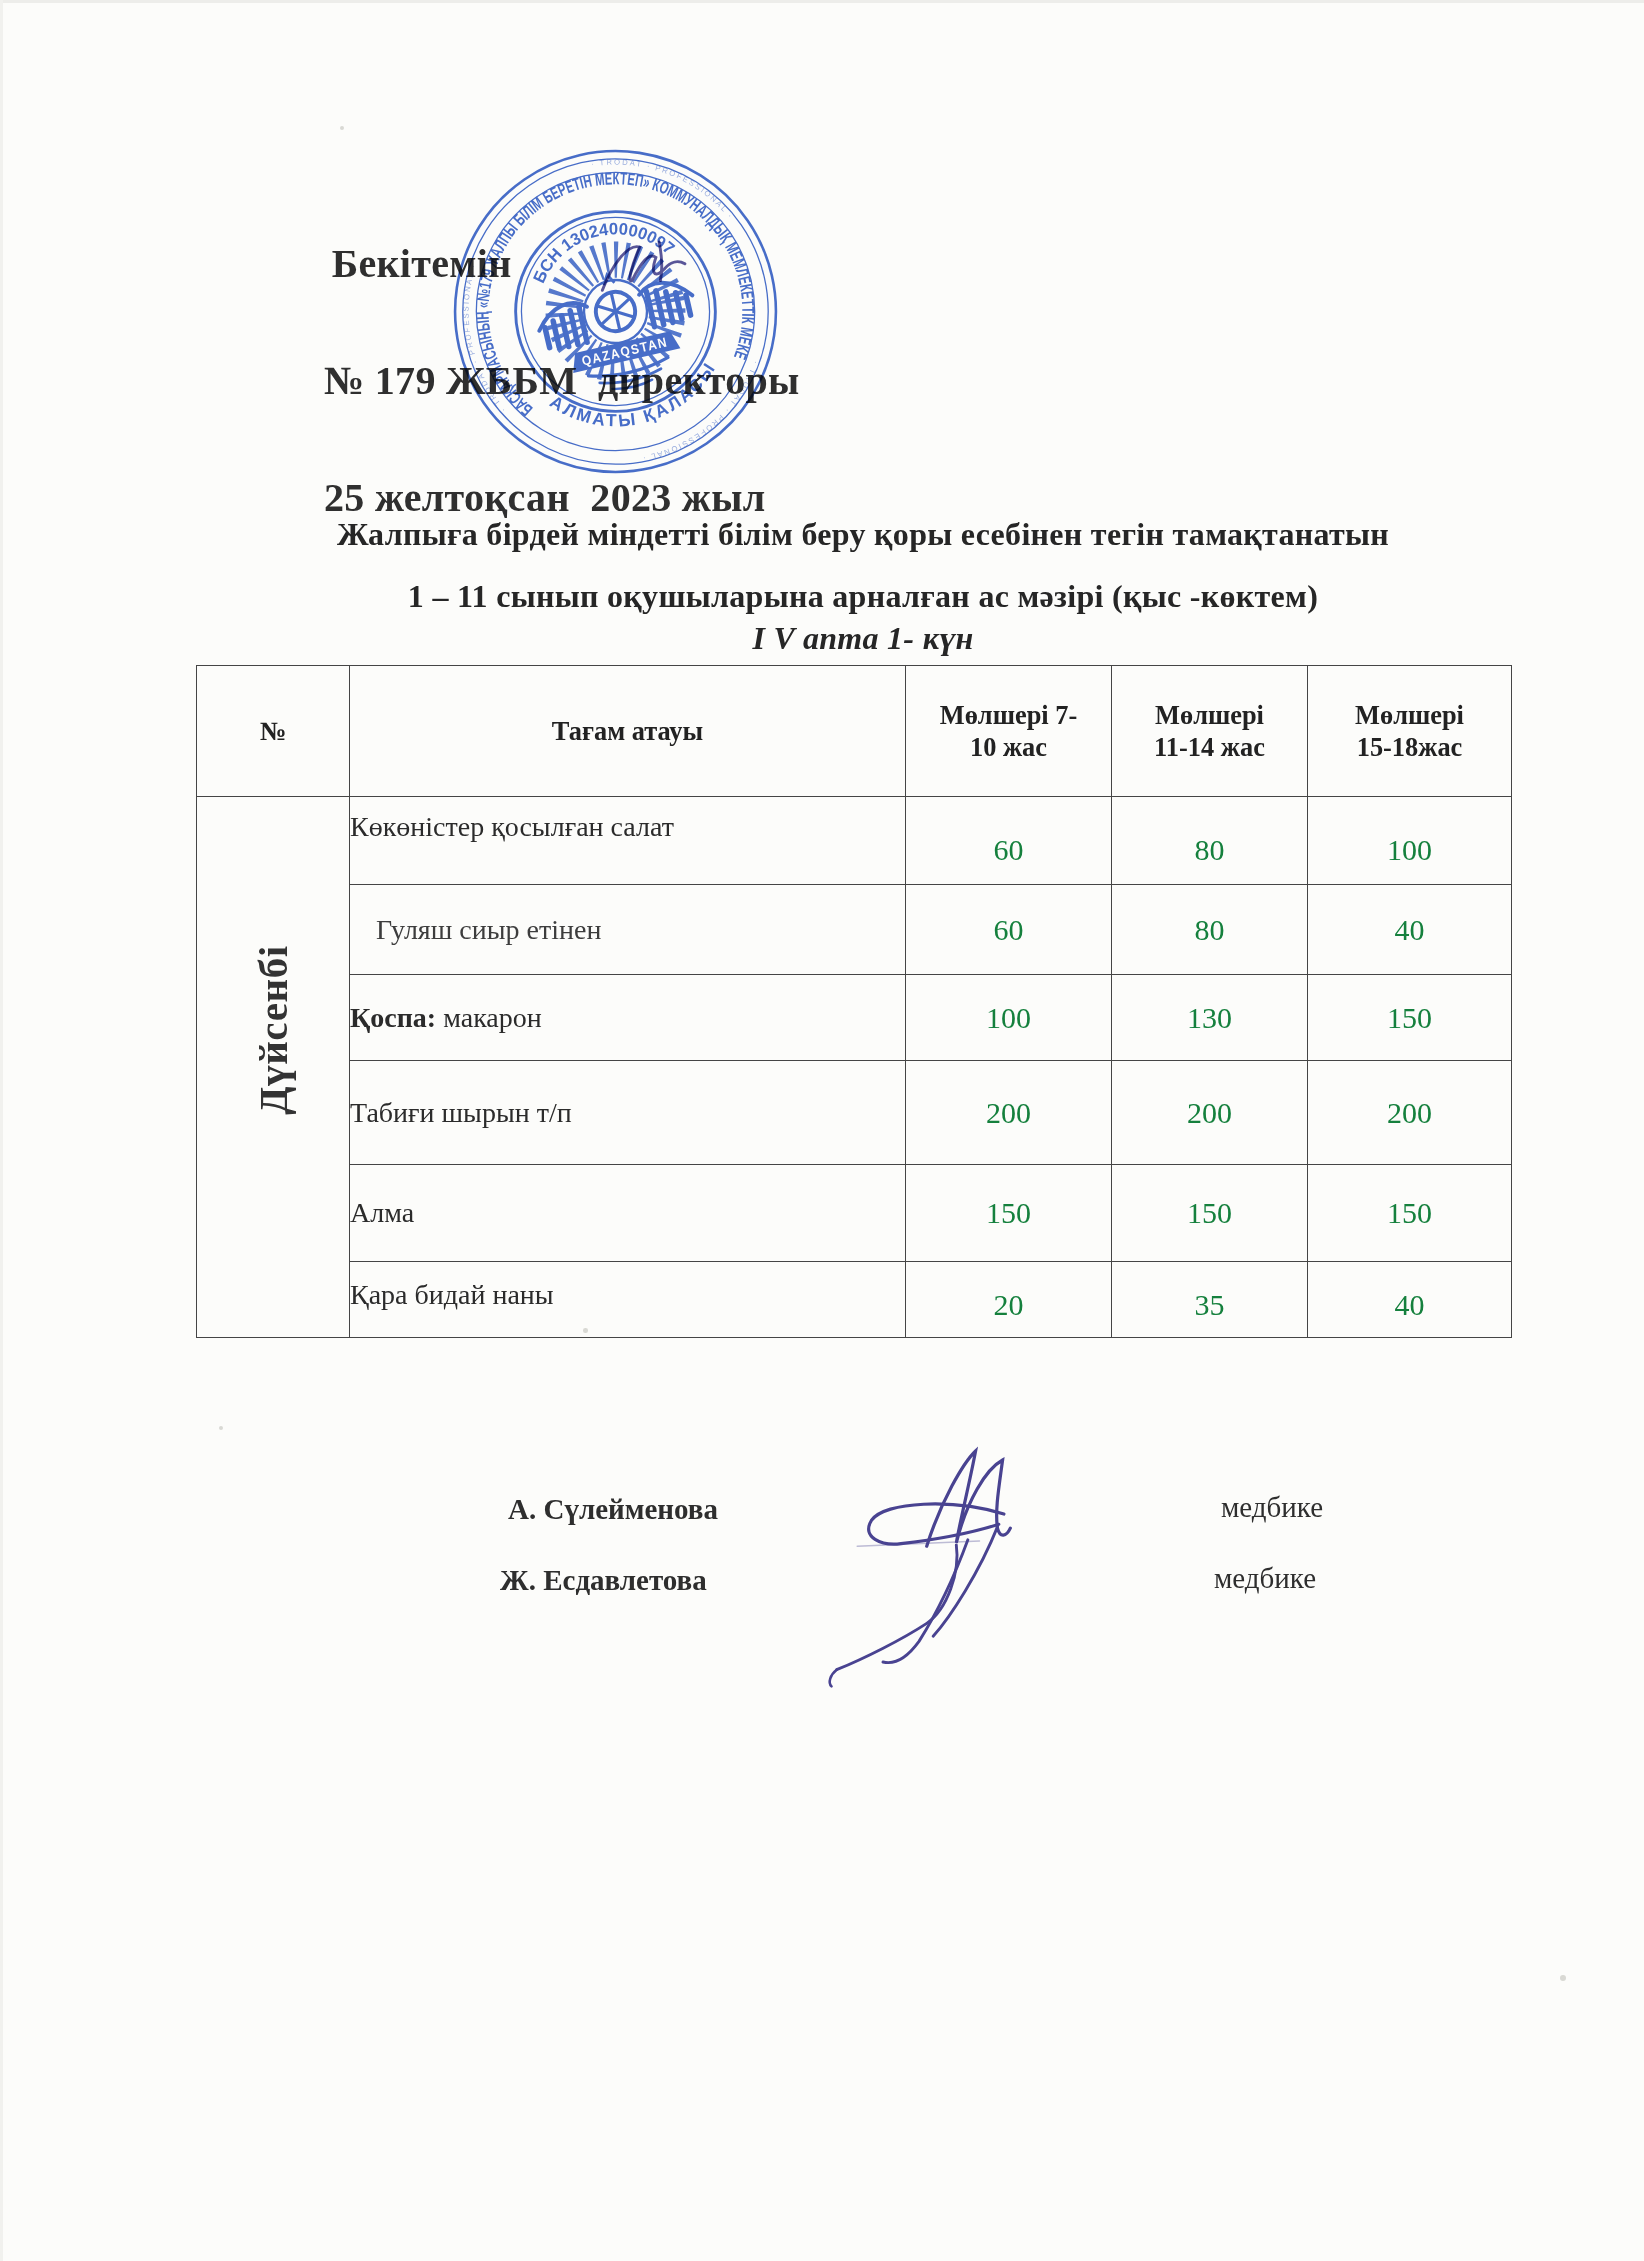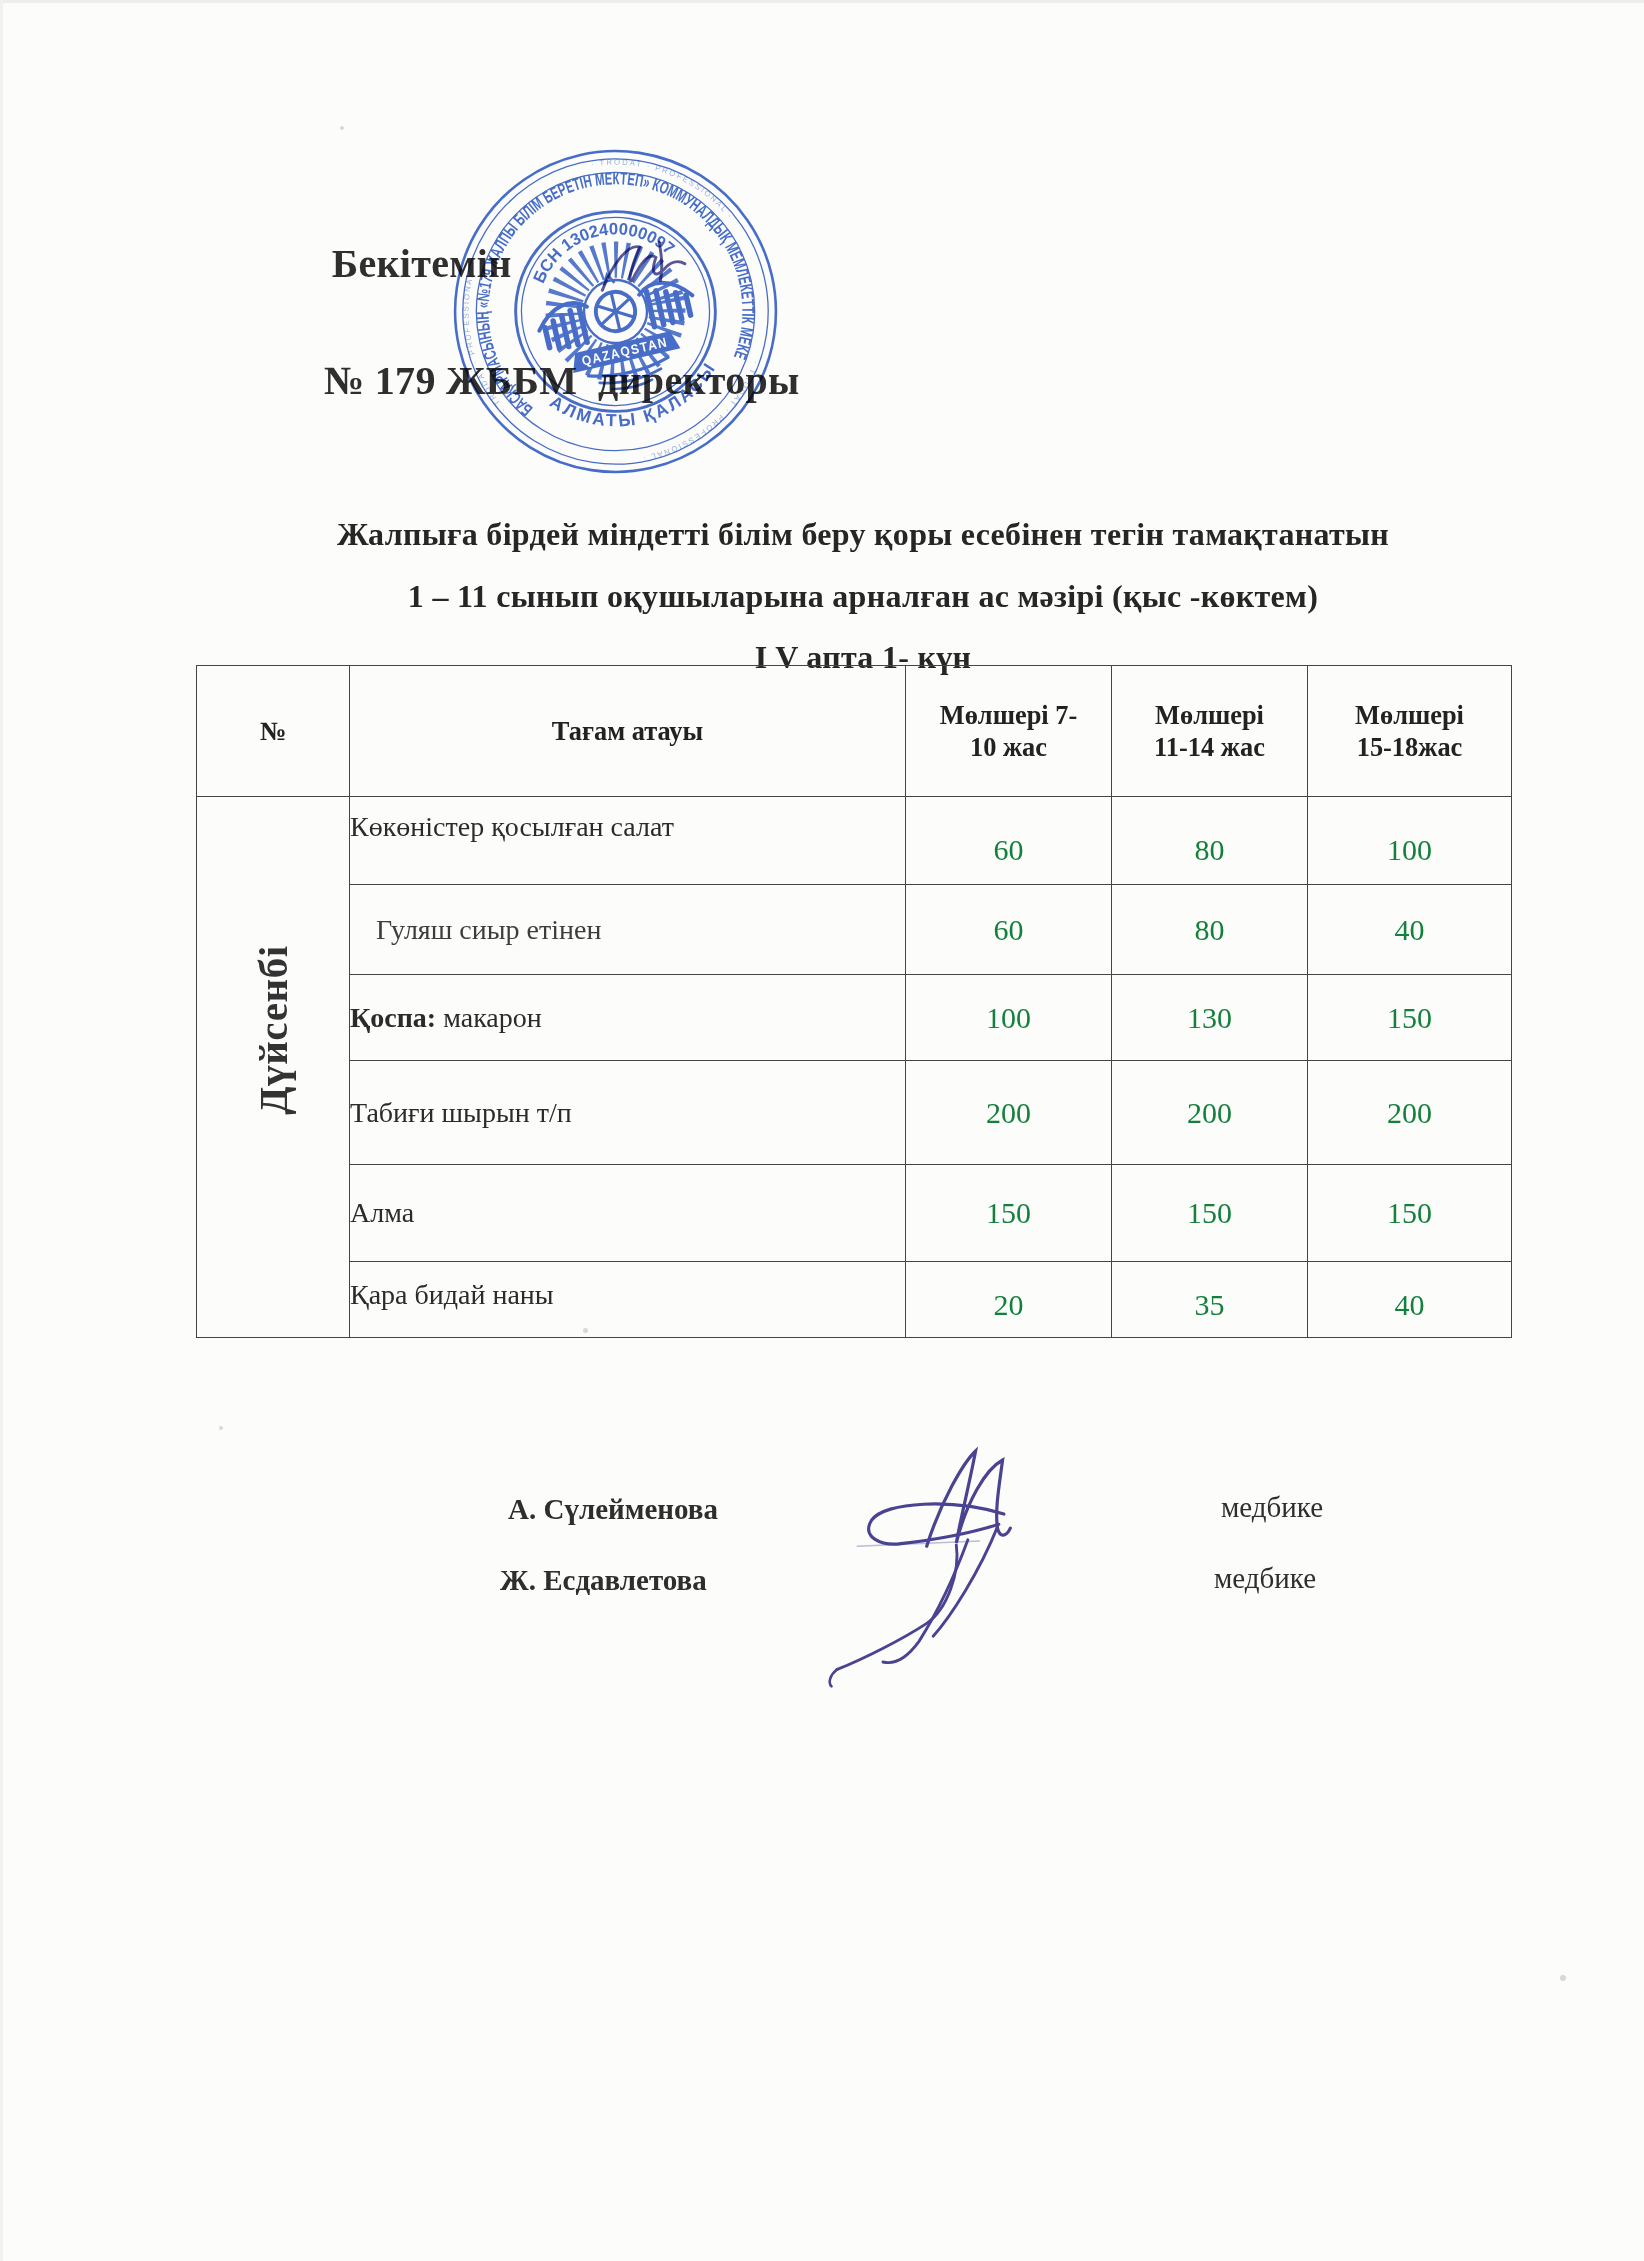--- a/index.html
+++ b/index.html
@@ -36,21 +36,21 @@
   }
 
   
   .titles{position:absolute;left:82px;top:0;width:1562px;text-align:center;}
   .title-line{
     position:absolute;left:0;width:100%;
     font-weight:bold;font-size:32px;color:#262626;letter-spacing:0.3px;margin-top:48px;
   }
   .t1{top:468px;}
   .t2{top:530px;}
-  .t3{top:591px;}
+  .t3{top:572px;font-style:italic;}
 
   
   table.menu{
     position:absolute;left:196px;top:665px;width:1314px;height:673px;
     border-collapse:collapse;table-layout:fixed;
     font-size:28px;color:#2b2b2b;
   }
   table.menu th,table.menu td{
     border:1.9px solid #454545;padding:0;vertical-align:middle;
   }
@@ -89,20 +89,21 @@
 </style>
 </head>
 <body>
 
 <div class="edge-top"></div>
 <div class="edge-left"></div>
 
 <div class="approval">
   <div class="ap-line1">Бекітемін</div>
   <div>№ 179 ЖББМ  директоры</div>
+  <div>25 желтоқсан  2023 жыл</div>
 </div>
 
 <svg class="stamp" viewBox="-260 -260 520 520">
   <defs>
     <path id="microCircle" d="M 0,-228 A 228,228 0 1 1 -0.1,-228 Z"></path>
     <path id="arcMain" d="M -161,113 A 197,197 0 1 1 161,113"></path>
     <path id="arcBottom" d="M -146,102 A 178,178 0 0 0 146,102"></path>
     <path id="arcBin" d="M -100,-66 A 120,120 0 0 1 100,-66"></path>
   </defs>
   <g transform="rotate(-13)" fill="none" stroke="#3a63c8">

